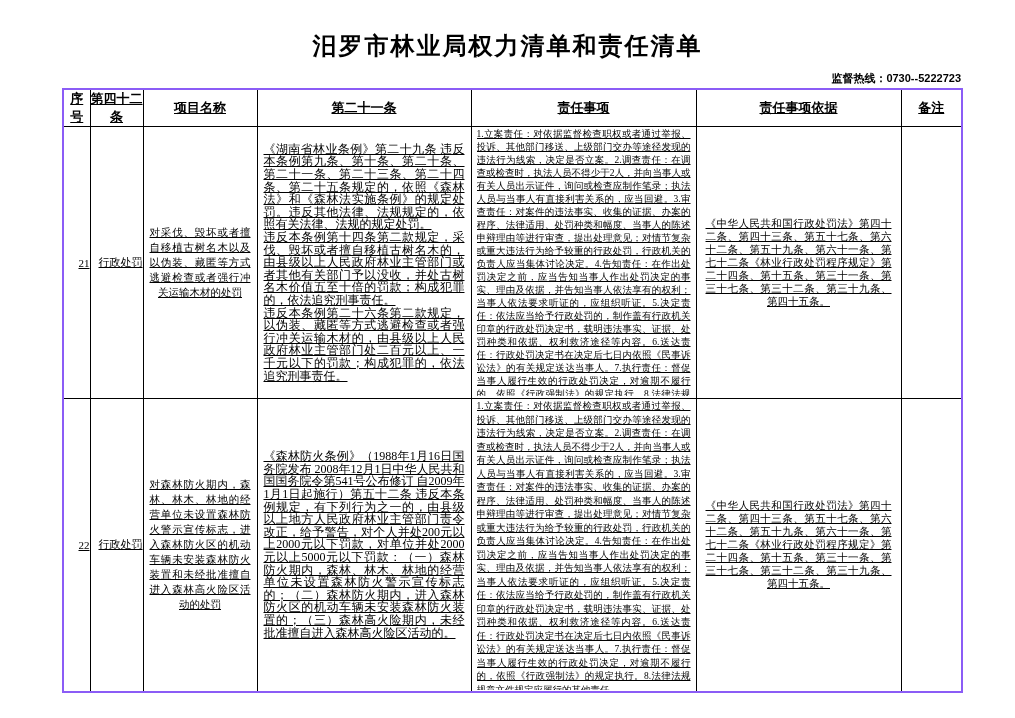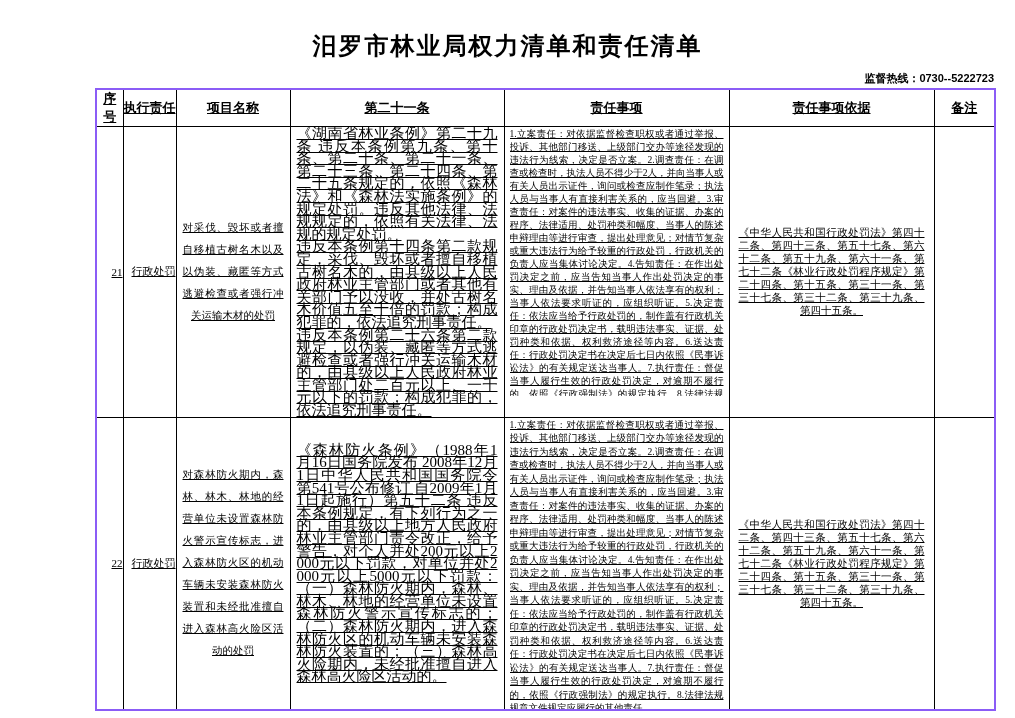--- a/index.html
+++ b/index.html
@@ -7,21 +7,21 @@
     width:1015px; height:718px; overflow:hidden;
     font-family:"Liberation Serif", serif; color:#000;
     -webkit-font-smoothing:antialiased;
   }
   .page { position:relative; width:1015px; height:718px; background:#ffffff; }
   .doc-title {
     padding-top:30px; text-align:center;
     font-family:"Liberation Sans", sans-serif;
     font-weight:bold; font-size:24px; letter-spacing:2px;
   }
-  .content { width:899px; margin-left:95px; }
+  .content { width:899px; margin-left:62px; }
   .hotline {
     text-align:right; font-family:"Liberation Sans", sans-serif;
     font-weight:bold; font-size:11px; margin:9px 0 2px 0;
   }
   table.power-table {
     border-collapse:collapse; table-layout:fixed; width:899px;
     border:2px solid #8b5cf6;
     text-decoration:underline;
   }
   .power-table th, .power-table td {
@@ -30,25 +30,25 @@
   .power-table thead th {
     height:31px; font-size:13px; font-weight:bold;
     text-align:center; vertical-align:middle;
   }
   tr.data-row-1 { height:272px; }
   tr.data-row-2 { height:293px; }
   td.cell-center {
     text-align:right; vertical-align:middle; font-size:11px;
   }
   td.cell-project {
-    vertical-align:middle; font-size:10.5px; line-height:22px;
+    vertical-align:middle; font-size:10.5px; line-height:15px;
     padding:0 6px; text-align:justify; text-align-last:center;
   }
   td.cell-basis {
-    vertical-align:middle; font-size:15px; line-height:12.6px;
+    vertical-align:middle; font-size:12px; line-height:12.6px;
     padding:0 6px; text-align:justify; text-align-last:left;
     white-space:pre-line;
   }
   td.cell-duty {
     vertical-align:top; font-size:9.5px; padding:1px 5px 0 5px;
     text-align:justify;
   }
   .duty-clip { overflow:hidden; }
   tr.data-row-1 .duty-clip { height:268px; line-height:13px; }
   tr.data-row-2 .duty-clip { height:290px; line-height:13.5px; }
@@ -71,21 +71,21 @@
           <col style="width:53px">
           <col style="width:114px">
         <col style="width:214px">
           <col style="width:225px">
           <col style="width:205px">
         <col style="width:61px">
       </colgroup>
       <thead>
         <tr>
           <th>序号</th>
-          <th>执行责任</th>
+          <th>第四十二条</th>
           <th>项目名称</th>
           <th>第二十一条</th>
           <th>责任事项</th>
           <th>责任事项依据</th>
           <th>备注</th>
         </tr>
       </thead>
       <tbody>
         <tr class="data-row-1">
           <td class="cell-center">21</td>

